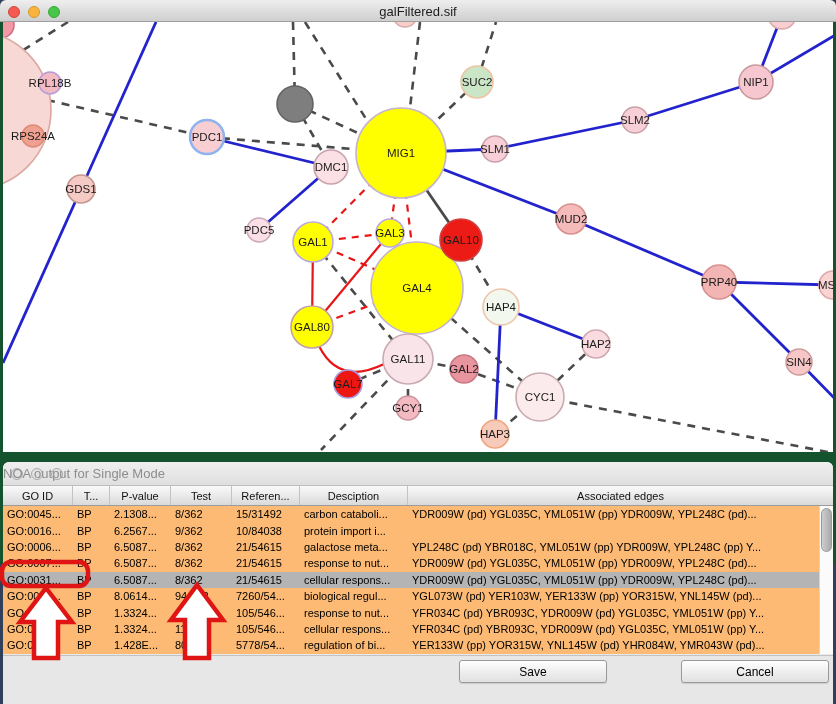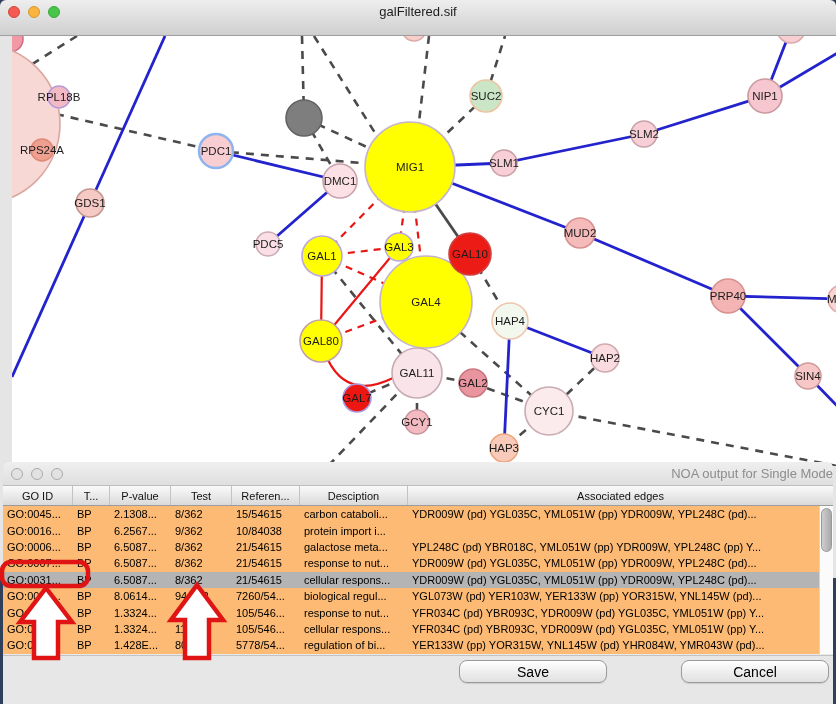--- a/index.html
+++ b/index.html
@@ -5,56 +5,56 @@
   html,body{margin:0;padding:0;}
   body{
     width:836px;height:704px;position:relative;overflow:hidden;
     background:#31405a;
     font-family:"Liberation Sans",sans-serif;
     -webkit-font-smoothing:antialiased;
   }
   
   .main-window{position:absolute;left:0;top:0;width:836px;height:455px;}
   .titlebar{
-    height:36px;position:relative;
+    height:22px;position:relative;
     background:linear-gradient(#eeeeee,#cfcfcf);
     border-bottom:1px solid #9f9f9f;box-sizing:border-box;
     border-radius:6px 6px 0 0;
   }
   .titlebar .title{
     position:absolute;left:0;right:0;top:4px;text-align:center;
     font-size:13px;color:#1d1d1d;
   }
   .lights{position:absolute;left:8px;top:6px;display:flex;gap:8px;}
   .light{width:12px;height:12px;border-radius:50%;box-sizing:border-box;}
   .light.red{background:#f45a52;border:1px solid #cf4840;}
   .light.yellow{background:#f8b43c;border:1px solid #d29a31;}
   .light.green{background:#47c649;border:1px solid #35a838;}
   .light.off{background:#e2e2e2;border:1px solid #aaaaaa;}
-  .canvas-row{height:542px;background:#e5e5e5;padding:0 12px;box-sizing:content-box;}
+  .canvas-row{height:542px;background:#14532d;padding:0 3px;box-sizing:content-box;}
   .net-canvas{width:830px;height:430px;background:#ffffff;display:block;}
   svg text.nlabel{font-family:"Liberation Sans",sans-serif;font-size:11.5px;fill:#1c1c1c;text-anchor:middle;}
   .edge{fill:none;}
   .edge.b{stroke:#2323cd;stroke-width:2.8;}
   .edge.d{stroke:#4a4a4a;stroke-width:2.6;stroke-dasharray:8 7;}
   .edge.g{stroke:#4a4a4a;stroke-width:2.8;}
   .edge.r{stroke:#e81515;stroke-width:2.2;}
   .edge.rd{stroke:#e81515;stroke-width:2.2;stroke-dasharray:7 6;}
   
   .noa-window{
     position:absolute;left:3px;top:462px;width:830px;height:242px;
     background:#e9e9e9;border-radius:6px 6px 0 0;overflow:hidden;
   }
   .noa-titlebar{
     height:24px;position:relative;
     background:linear-gradient(#efefef,#dfdfdf);
     border-bottom:1px solid #bdbdbd;box-sizing:border-box;
   }
   .noa-titlebar .title{
-    position:absolute;left:0;right:0;top:4px;text-align:right;
+    position:absolute;left:0;right:0;top:4px;text-align:left;
     font-size:13px;color:#8d8d8d;
   }
   .thead{
     height:20px;display:flex;
     background:linear-gradient(#fafafa,#dadada);
     border-bottom:1px solid #9c9c9c;box-sizing:border-box;
     font-size:11px;color:#111;
   }
   .hcell{
     display:flex;align-items:center;justify-content:center;
@@ -79,23 +79,23 @@
     position:absolute;left:1px;top:2px;width:11px;height:44px;border-radius:6px;
     background:linear-gradient(90deg,#cecece,#a9a9a9);border:1px solid #999;
     box-sizing:border-box;
   }
   .noa-bottom{
     position:absolute;left:0;right:0;bottom:0;height:48px;
     background:#e7e7e7;border-top:1px solid #c2c2c2;
   }
   .btn{
     position:absolute;top:4px;height:21px;width:146px;
-    border:1px solid #9a9a9a;border-radius:8px;
+    border:1px solid #9a9a9a;border-radius:3px;
     background:linear-gradient(#ffffff,#ededed 55%,#e1e1e1);
-    font-family:"Liberation Sans",sans-serif;font-size:14px;color:#000;
+    font-family:"Liberation Sans",sans-serif;font-size:12px;color:#000;
     display:flex;align-items:center;justify-content:center;
     box-shadow:0 1px 1px rgba(0,0,0,0.12);
   }
   .btn.save{left:456px;}
   .btn.cancel{left:678px;}
   
   .overlay{position:absolute;left:0;top:0;width:836px;height:704px;pointer-events:none;z-index:50;}
 </style>
 </head>
 <body>
@@ -243,21 +243,21 @@
       <div class="hcell c5">Desciption</div>
       <div class="hcell c6 hc6">Associated edges</div>
     </div>
   <div class="tbody">
     <div>
         <div class="trow">
           <div class="cell c0">GO:0045...</div>
           <div class="cell c1">BP</div>
           <div class="cell c2">2.1308...</div>
           <div class="cell c3">8/362</div>
-          <div class="cell c4">15/54615</div>
+          <div class="cell c4">15/31492</div>
           <div class="cell c5">carbon cataboli...</div>
           <div class="cell c6">YDR009W (pd) YGL035C, YML051W (pp) YDR009W, YPL248C (pd)...</div>
         </div>
         <div class="trow">
           <div class="cell c0">GO:0016...</div>
           <div class="cell c1">BP</div>
           <div class="cell c2">6.2567...</div>
           <div class="cell c3">9/362</div>
           <div class="cell c4">10/84038</div>
           <div class="cell c5">protein import i...</div>

